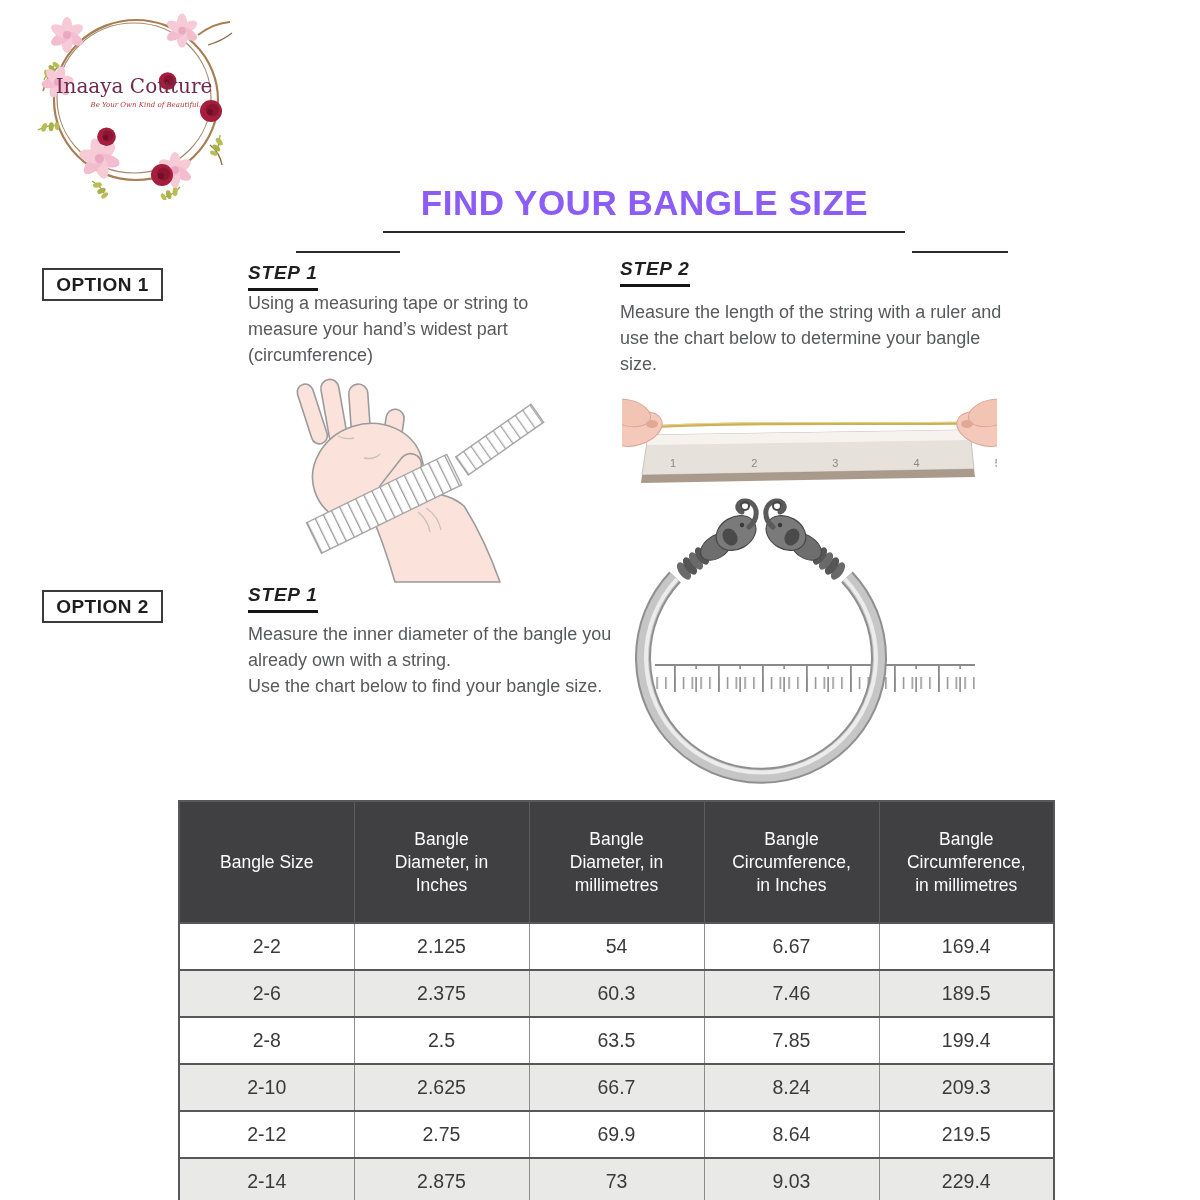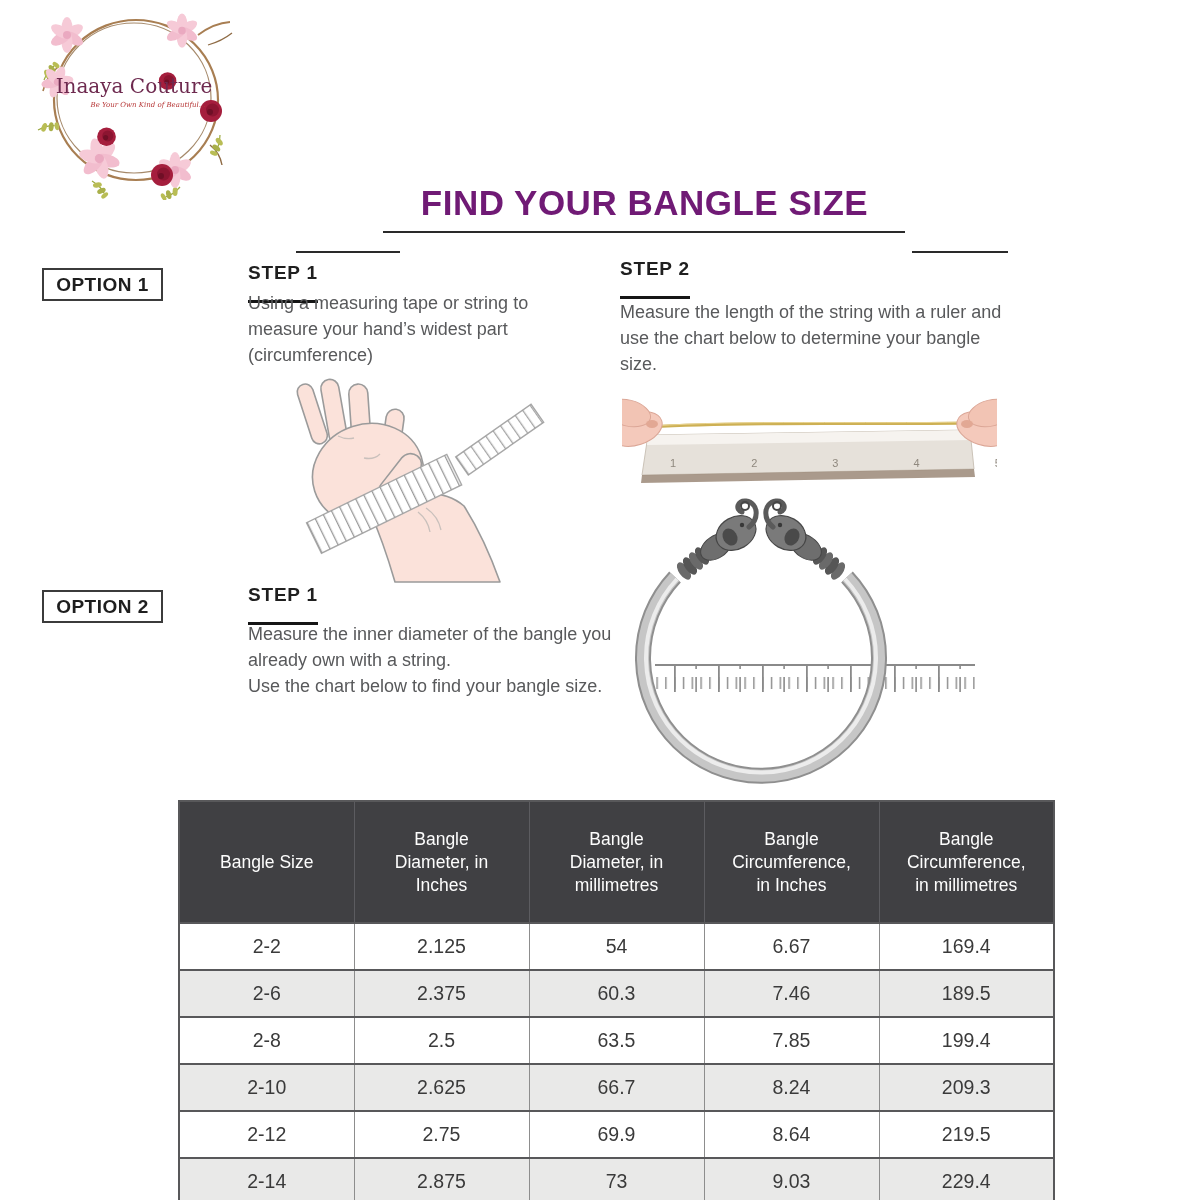--- a/index.html
+++ b/index.html
@@ -2,32 +2,32 @@
 <html><head>
 <meta charset="utf-8">
 <style>
   html,body{margin:0;padding:0;background:#fff;}
   #canvas{position:relative;width:1200px;height:1200px;background:#ffffff;overflow:hidden;
           font-family:"Liberation Sans", sans-serif;color:#1d1d1d;}
   .abs{position:absolute;}
 
   
   .page-title{left:383px;top:183px;width:523px;text-align:center;font-size:35px;font-weight:bold;
-              letter-spacing:.5px;color:#701a75;}
+              letter-spacing:.5px;color:#8b5cf6;}
   .title-underline{left:383px;top:231px;width:522px;border-top:2px solid #2a2a2a;}
   .deco-line-left{left:296px;top:251px;width:104px;border-top:2px solid #2a2a2a;}
   .deco-line-right{left:912px;top:251px;width:96px;border-top:2px solid #2a2a2a;}
 
   
   .option-box{width:117px;height:29px;border:2px solid #3b3b3b;display:flex;align-items:center;
               justify-content:center;font-size:19px;font-weight:bold;letter-spacing:.5px;color:#1e1e1e;}
   #option1-box{left:42px;top:268px;}
   #option2-box{left:42px;top:590px;}
   .step-heading{font-size:19px;font-weight:bold;letter-spacing:.8px;color:#1f1f1f;
-                border-bottom:3px solid #151515;padding-bottom:16px;display:inline-block;}
+                border-bottom:3px solid #151515;padding-bottom:4px;display:inline-block;font-style:italic;}
   #step1-heading{left:248px;top:262px;}
   #step2-heading{left:620px;top:258px;}
   #o2-step1-heading{left:248px;top:584px;}
   .step-text{font-size:18px;line-height:26px;color:#58595b;}
   #step1-text{left:248px;top:290px;width:318px;}
   #step2-text{left:620px;top:299px;width:390px;}
   #o2-step1-text{left:248px;top:621px;width:366px;white-space:pre-line;}
 
   
   #hand-illustration{left:268px;top:366px;width:292px;height:218px;}

